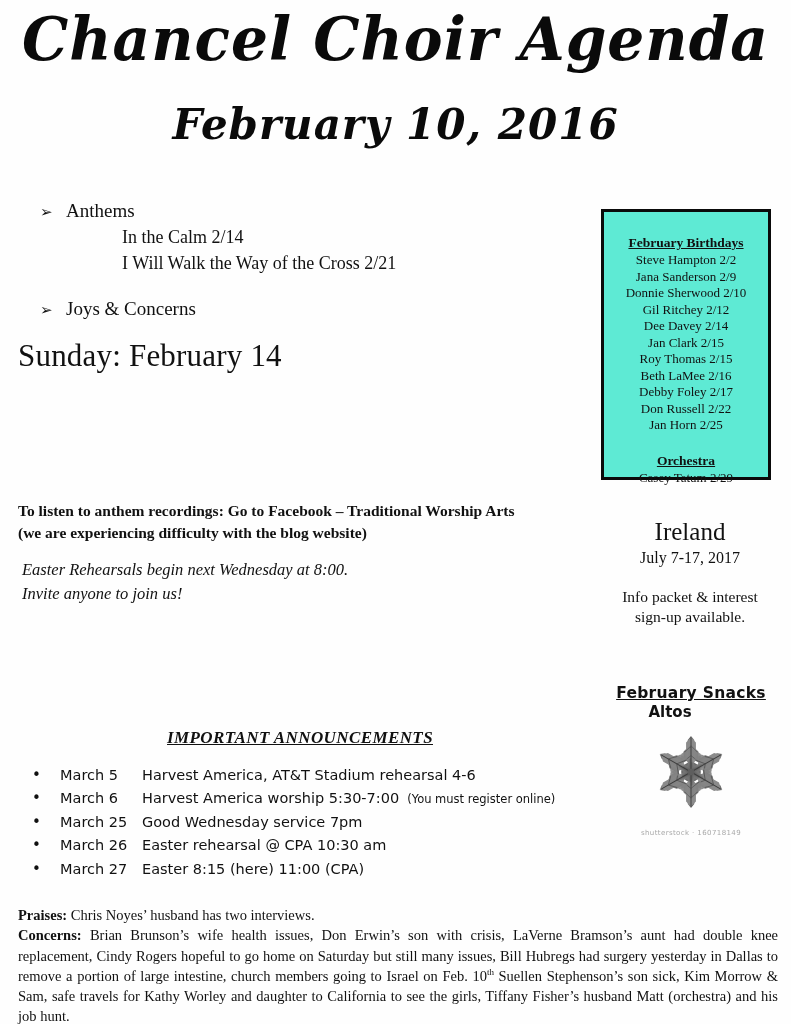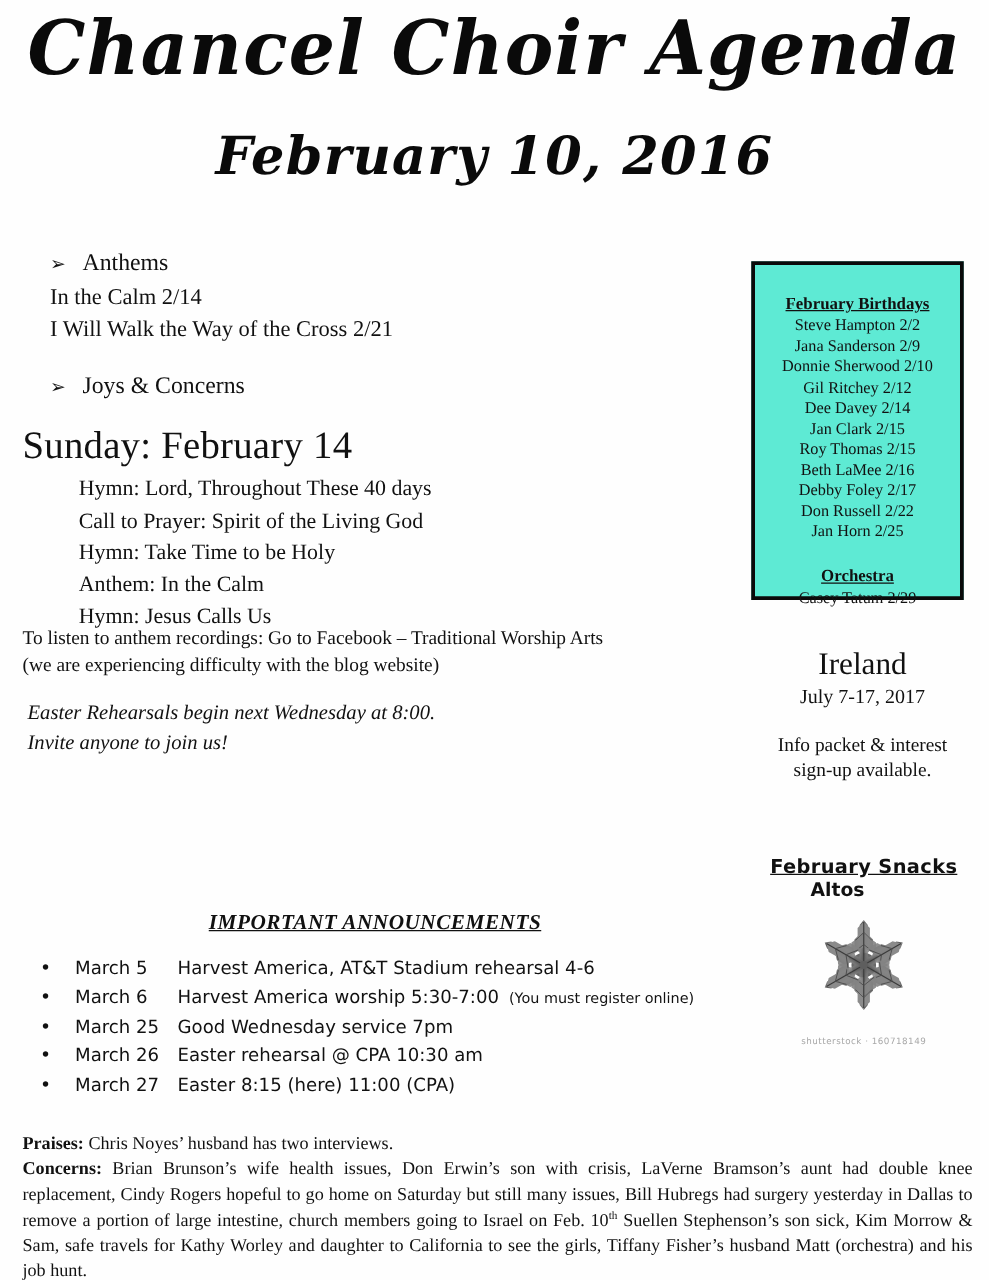--- a/index.html
+++ b/index.html
@@ -57,20 +57,21 @@
   }
   .arrow-glyph {
     width: 26px;
     flex: 0 0 26px;
     font-family: "DejaVu Sans", sans-serif;
     font-size: 15px;
     color: #111;
   }
   .arrow-label { font-size: 19px; }
   .sub-line {
+    margin-left: 82px;
     font-size: 18px;
     line-height: 1.45;
   }
   .gap-sm { height: 20px; }
 
   
   .sunday-head {
     position: absolute;
     left: 18px;
     top: 339px;
@@ -87,20 +88,21 @@
   }
 
   
   .note-block {
     position: absolute;
     left: 18px;
     top: 500px;
     font-size: 15.5px;
     line-height: 1.42;
     width: 520px;
+    font-weight: bold;
   }
   .italic-block {
     position: absolute;
     left: 22px;
     top: 558px;
     font-size: 16.5px;
     font-style: italic;
     line-height: 1.48;
     width: 480px;
   }
@@ -249,27 +251,20 @@
     <div class="sub-line">In the Calm  2/14</div>
     <div class="sub-line">I Will Walk the Way of the Cross  2/21</div>
     <div class="gap-sm"></div>
     <div class="arrow-row">
       <span class="arrow-glyph">➢</span>
       <span class="arrow-label">Joys &amp; Concerns</span>
     </div>
   </div>
 
   <div class="sunday-head">Sunday:  February 14</div>
-  <div class="service-list">
-    <div>Hymn: Lord, Throughout These 40 days</div>
-    <div>Call to Prayer:  Spirit of the Living God</div>
-    <div>Hymn:  Take Time to be Holy</div>
-    <div>Anthem:  In the Calm</div>
-    <div>Hymn:  Jesus Calls Us</div>
-  </div>
 
   <div class="note-block">
     <div>To listen to anthem recordings:   Go to Facebook – Traditional Worship Arts</div>
     <div>(we are experiencing difficulty with the blog website)</div>
   </div>
 
   <div class="italic-block">
     <div>Easter Rehearsals begin next Wednesday at 8:00.</div>
     <div>Invite anyone to join us!</div>
   </div>

